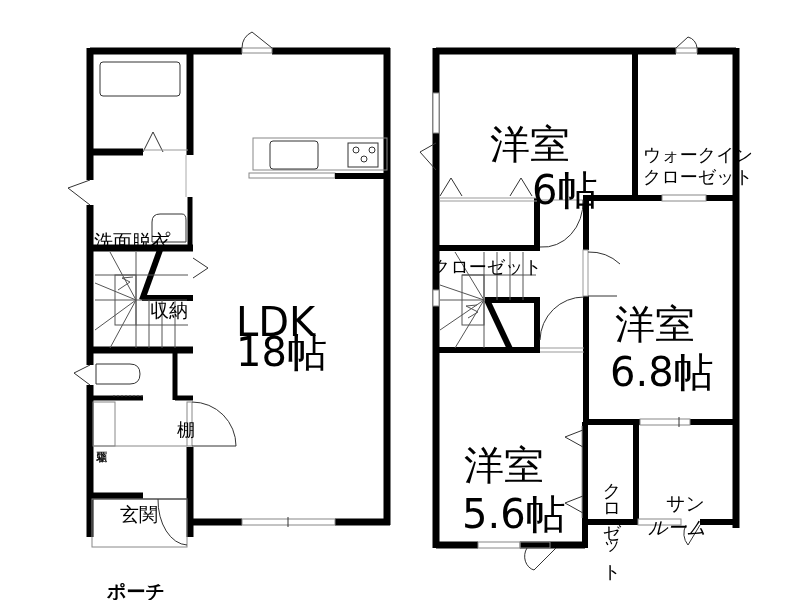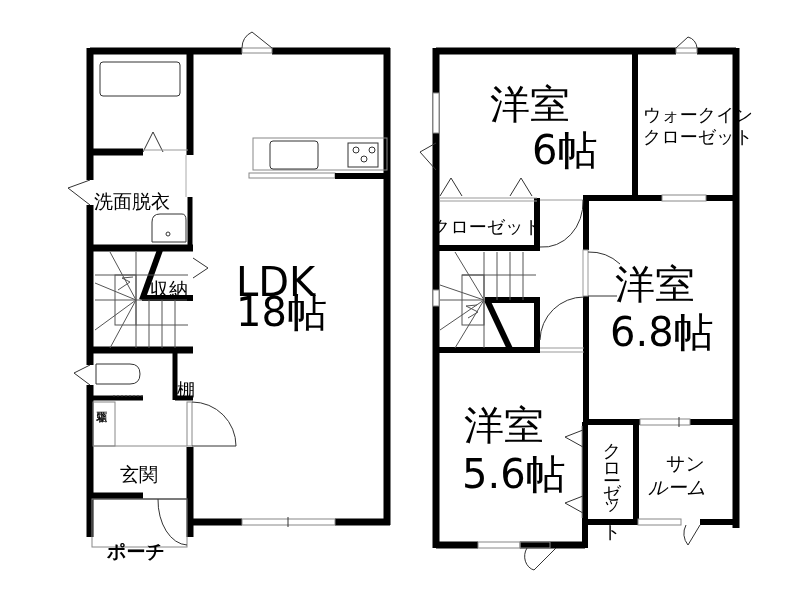--- a/index.html
+++ b/index.html
@@ -1,18 +1,18 @@
 <!DOCTYPE html>
 <html><head>
 <meta charset="utf-8">
 <style>
   html, body { margin:0; padding:0; background:#ffffff; }
   body { width:800px; height:600px; position:relative; overflow:hidden; font-family:"DejaVu Sans", sans-serif; }
   svg { position:absolute; left:0; top:0; }
-  .lbl { position:absolute; color:#000; white-space:nowrap; line-height:1; text-align:center; }
+  .lbl { position:absolute; color:#000; white-space:nowrap; line-height:1; text-align:center;margin-top:40px; }
   .big { font-size:40px; font-family:"DejaVu Sans", sans-serif; }
   .sm { font-size:19px; }
   .xs { font-size:18px; }
   .vert { writing-mode:vertical-rl; }
 </style>
 </head>
 <body>
 
 <svg width="800" height="600" viewBox="0 0 800 600">
 
@@ -188,21 +188,21 @@
     <path d="M700,525 L688,545 A18,18 0 0,1 686,525"></path>
     <rect x="478" y="542" width="42" height="6" stroke="#888" fill="#fff"></rect>
     <rect x="520" y="542" width="30" height="6" stroke="#888"></rect>
     <path d="M527,548 A12,14 0 0,0 534,570 L556,548"></path>
   </g>
 </svg>
 
 <div class="lbl sm" style="left:94px; top:192px;">洗面脱衣</div>
 <div class="lbl big" style="left:236px; top:262px;">LDK</div>
 <div class="lbl big" style="left:236px; top:292px;">18帖</div>
-<div class="lbl sm" style="left:150px; top:280px;">収納</div>
+<div class="lbl sm" style="left:150px; top:261px;">収納</div>
 <div class="lbl xs vert" style="left:177px; top:366px;">棚</div>
 <div class="lbl xs vert" style="left:96px; top:403px; font-size:11px;">下駄箱</div>
 <div class="lbl sm" style="left:120px; top:465px;">玄関</div>
 <div class="lbl sm" style="left:107px; top:542px;font-weight:bold;">ポーチ</div>
 
 <div class="lbl big" style="left:490px; top:84px;">洋室</div>
 <div class="lbl big" style="left:532px; top:130px;text-align:center;">6帖</div>
 <div class="lbl xs" style="left:643px; top:106px;">ウォークイン</div>
 <div class="lbl xs" style="left:643px; top:128px;">クローゼット</div>
 <div class="lbl xs" style="left:432px; top:218px;">クローゼット</div>

